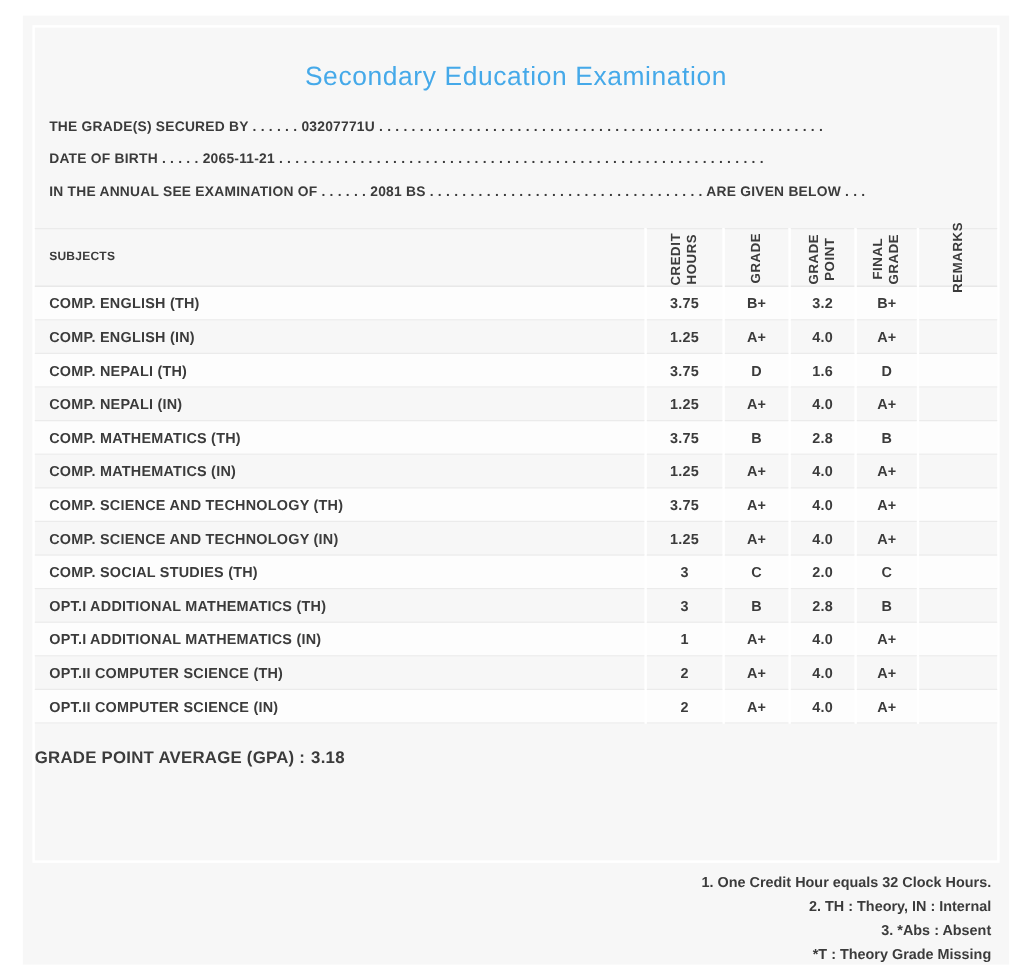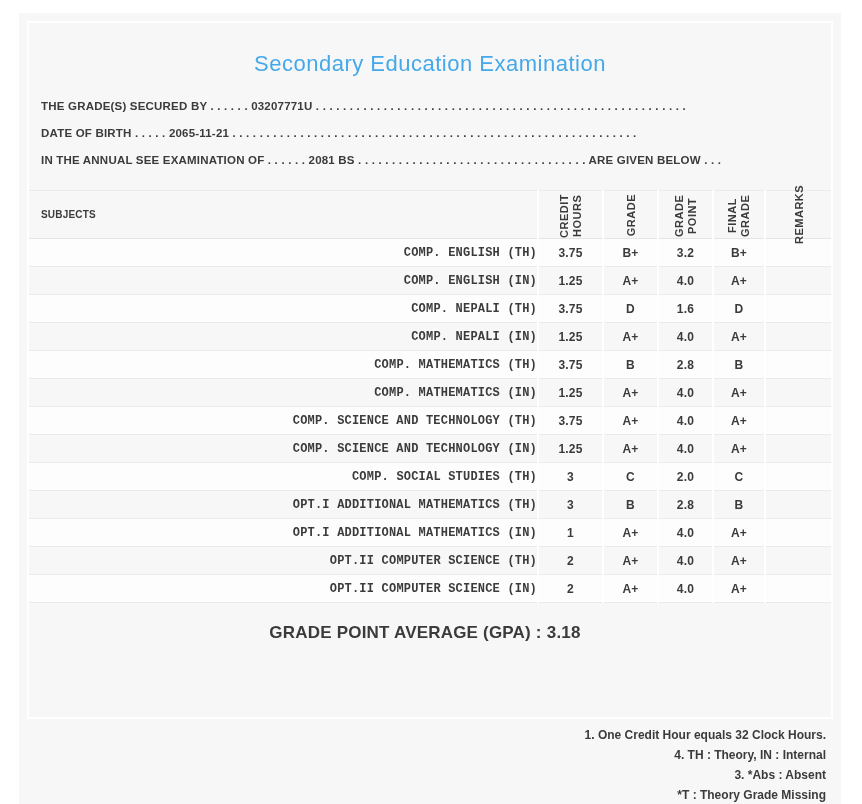--- a/index.html
+++ b/index.html
@@ -93,27 +93,27 @@
   }
   tbody td {
     height: 28px;
     border-bottom: 1px solid #ebebeb;
     font-size: 12px;
     font-weight: bold;
     color: #3b3b3b;
     letter-spacing: 0.2px;
   }
   tbody tr:nth-child(odd) { background: #fdfdfd; }
-  td.subj { text-align: right; padding-left: 12px; font-family: Liberation Mono, monospace; }
+  td.subj { text-align: left; padding-left: 12px; }
   td.val { text-align: center; border-left: 2px solid #ffffff; }
   .gpa-row {
     margin-top: 20px;
-    text-align: center;
+    text-align: left;
     padding-right: 10px;
-    font-size: 17px;
+    font-size: 14px;
     font-weight: bold;
     color: #3b3b3b;
     letter-spacing: 0.2px;
   }
   .gpa-row .gpa-value { margin-left: 5px; }
   .notes {
     position: absolute;
     top: 712px; left: 15px; right: 15px;
   }
   .note-line {
@@ -293,19 +293,19 @@
 
     <div class="gpa-row">
       <span>GRADE POINT AVERAGE (GPA) :</span><span class="gpa-value">3.18</span>
     </div>
 
   </div>
 
   <div class="notes" id="notes">
   <div class="note-line">1. One Credit Hour equals 32 Clock Hours.</div>
 
-  <div class="note-line">4. TH : Theory, IN : Internal</div>
+  <div class="note-line">2. TH : Theory, IN : Internal</div>
 
   <div class="note-line">3. *Abs : Absent</div>
 
   <div class="note-line indent">*T : Theory Grade Missing</div>
 </div>
 </div>
 
 </body></html>

